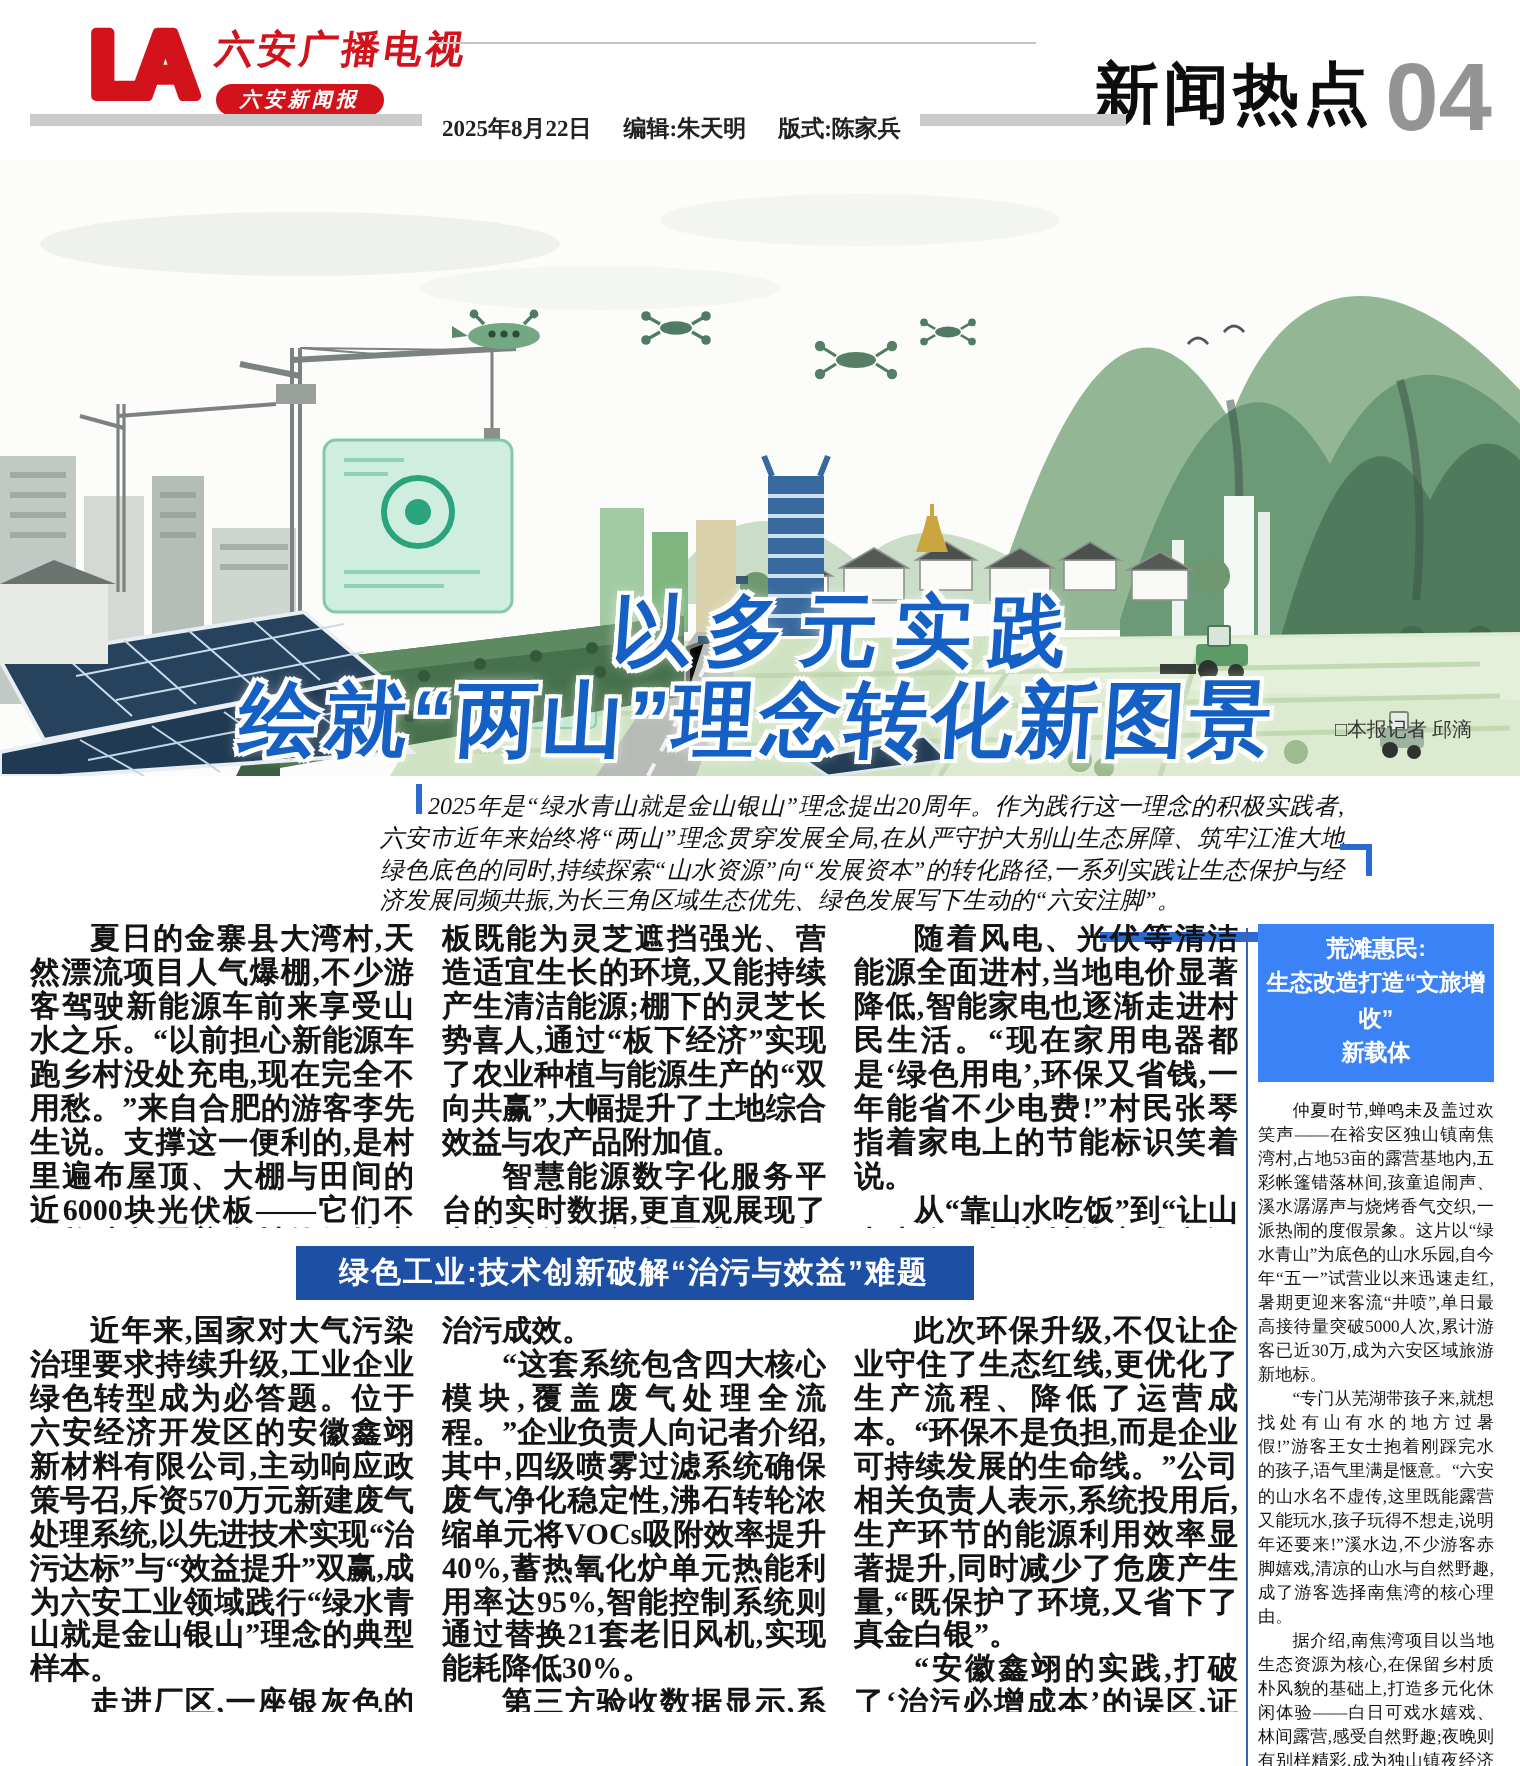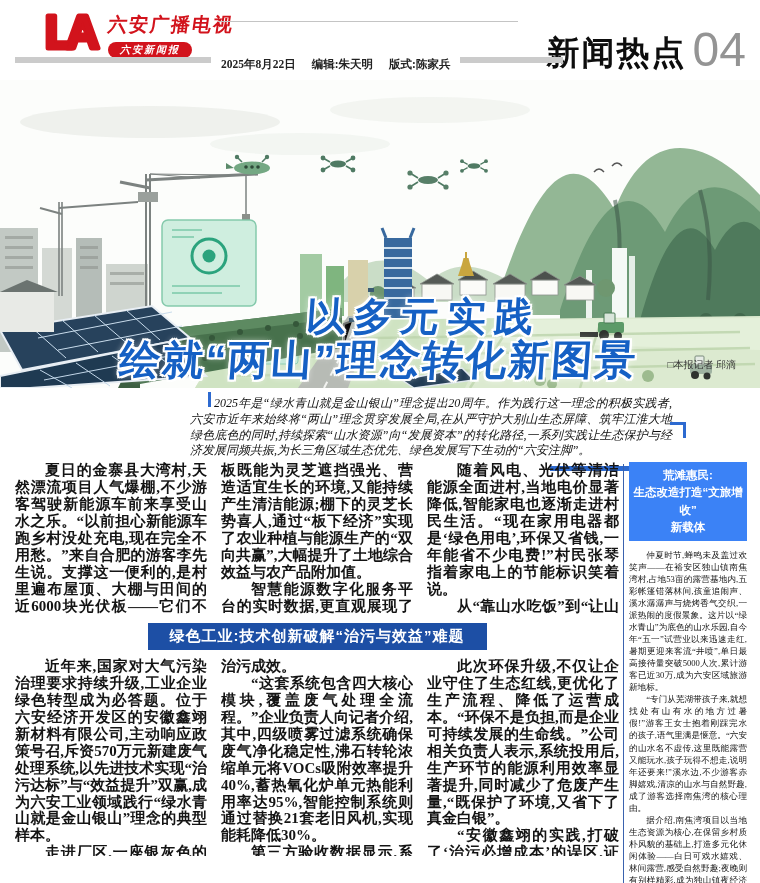--- a/index.html
+++ b/index.html
@@ -9,24 +9,24 @@
   
   .masthead{position:relative;height:80px;}
   .logo-block{position:absolute;left:44px;top:8px;display:flex;align-items:flex-start;gap:6px;}
   .logo-mark{width:58px;height:48px;}
   .logo-right{padding-top:4px;}
   .logo-title{color:#d2131c;font-weight:bold;font-size:19px;letter-spacing:2px;
               font-family:"Liberation Serif",serif;transform:skewX(-8deg);}
   .logo-badge{display:inline-block;margin-top:4px;background:#d2131c;color:#fff;font-size:10px;
               font-style:italic;font-weight:bold;letter-spacing:2px;padding:1px 12px;border-radius:9px;}
   .logo-line{position:absolute;left:218px;top:21px;width:300px;height:1px;background:#c4c4c4;}
-  .page-label{position:absolute;right:14px;top:30px;display:flex;align-items:flex-end;}
+  .page-label{position:absolute;right:14px;top:30px;display:flex;align-items:flex-start;}
   .section-name{font-family:"Liberation Sans",sans-serif;font-weight:900;font-size:33px;color:#0d0d0d;
                 letter-spacing:2px;line-height:1;}
-  .page-number{font-family:"Liberation Sans",sans-serif;font-weight:400;font-size:48px;color:#949494;
+  .page-number{font-family:"Liberation Sans",sans-serif;font-weight:700;font-size:48px;color:#949494;
                line-height:.82;margin-left:6px;}
   .date-row{position:absolute;left:15px;top:57px;width:548px;display:flex;align-items:flex-start;}
   .date-bar{height:6px;background:#cbcbcb;}
   .date-bar.left{width:196px;}
   .date-bar.right{flex:1;}
   .date-text{font-size:11.5px;font-weight:bold;color:#222;white-space:nowrap;padding:0 10px;display:flex;gap:16px;}
 
   
   .hero{position:relative;height:308px;}
   .hero svg{display:block;}

